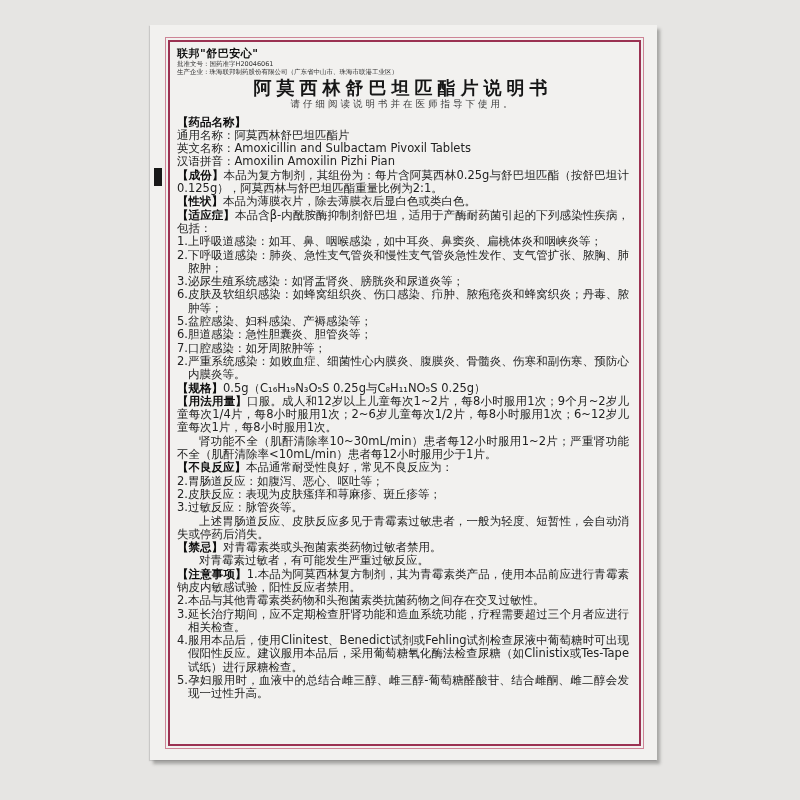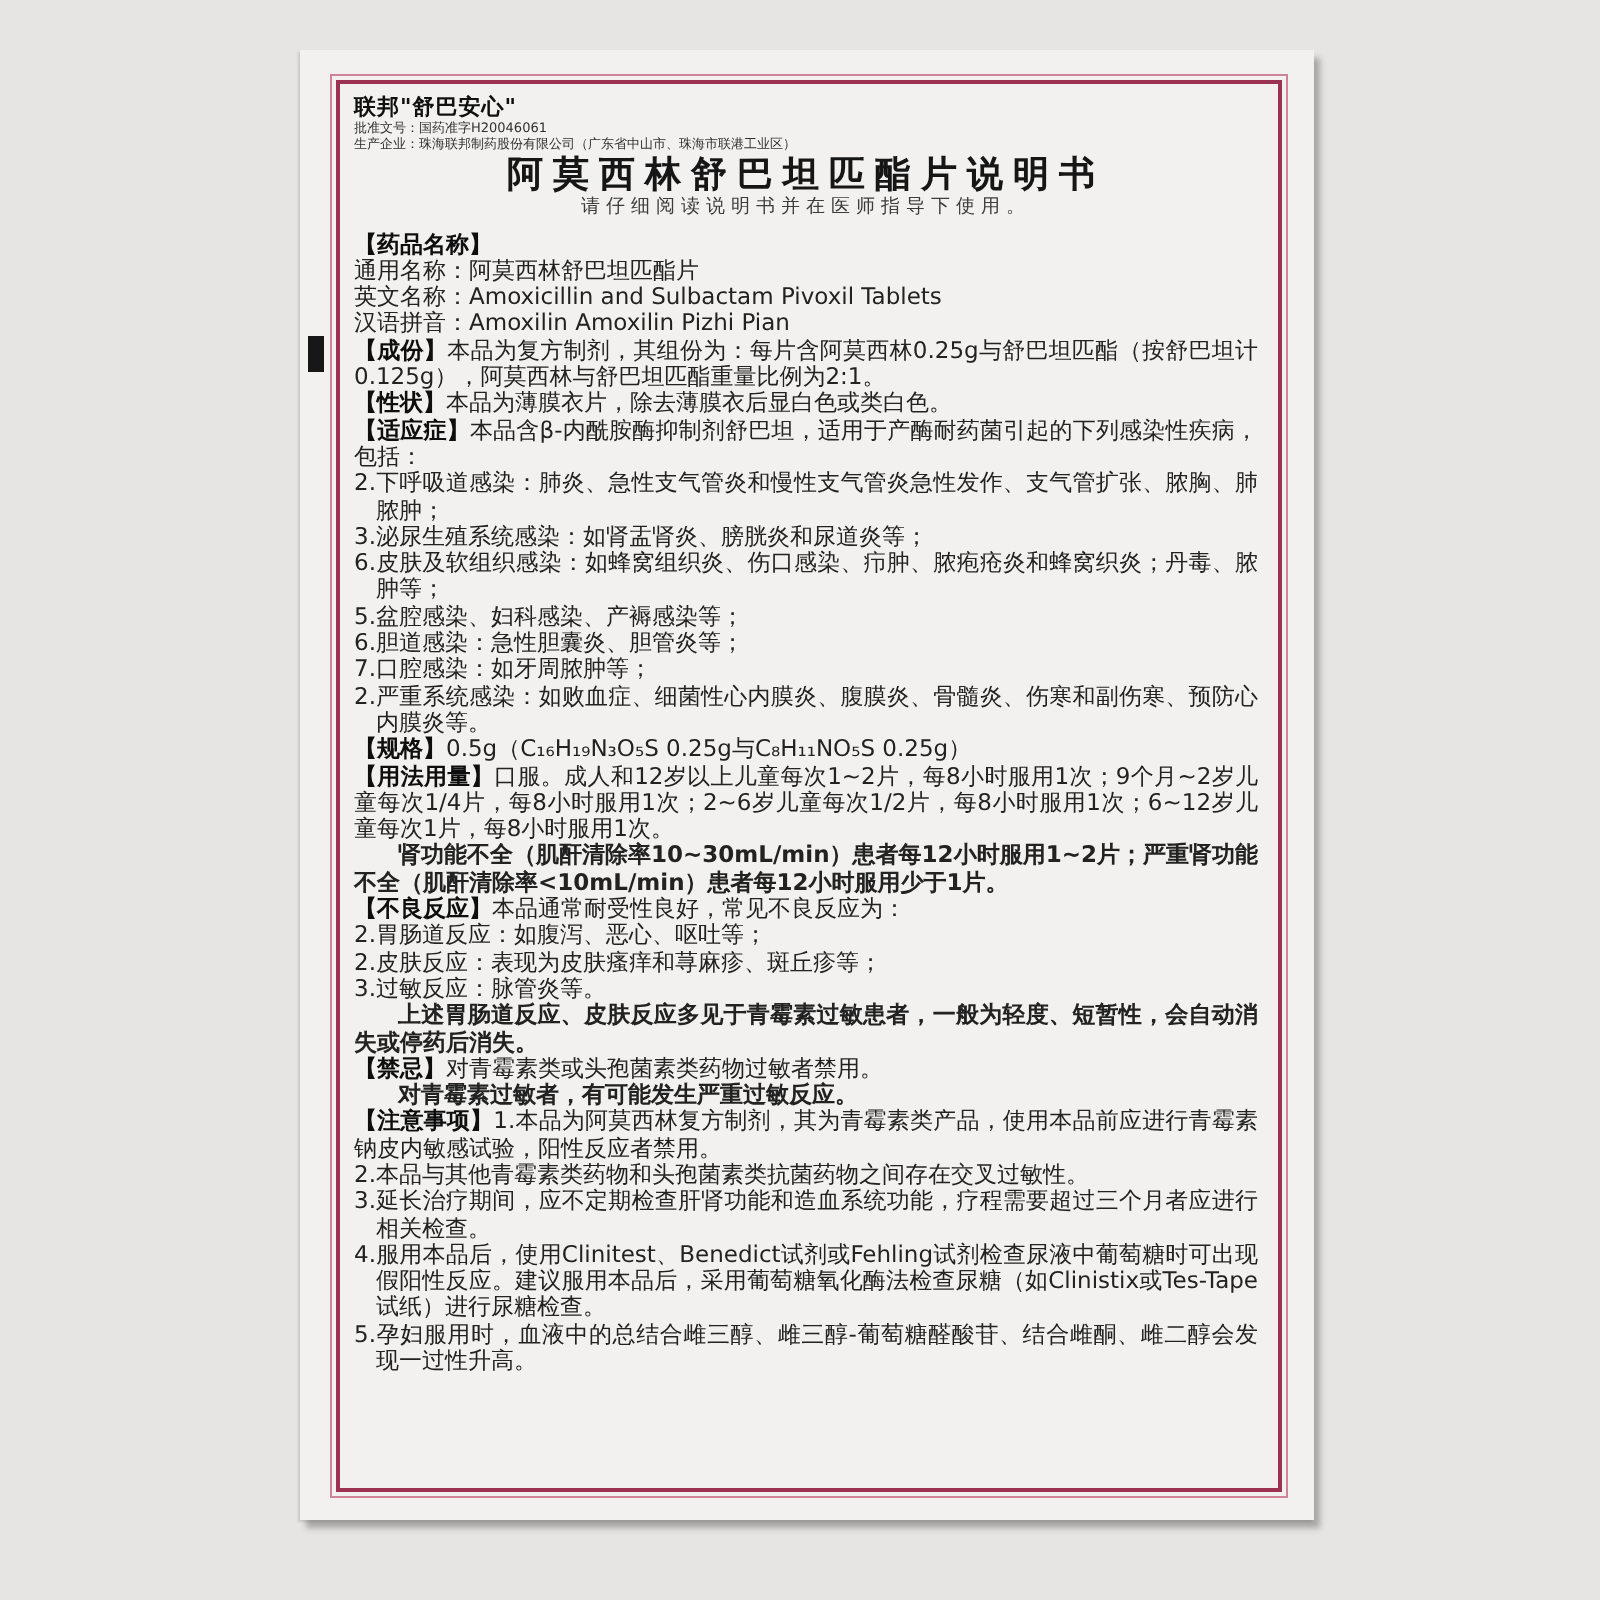--- a/index.html
+++ b/index.html
@@ -34,21 +34,21 @@
   }
   .brand   { font-size:11px; font-weight:bold; line-height:13px; color:#101010; letter-spacing:0.5px; }
   .binfo   { font-size:6.5px; line-height:8px; color:#303030; }
   .title   { text-align:center; font-size:18px; font-weight:bold; color:#161616;
              letter-spacing:5px; margin-top:5px; white-space:nowrap; }
   .subtitle{ text-align:center; font-size:9.5px; font-weight:normal; color:#3c3c3c;
              letter-spacing:3px; margin:3px 0 5px 0; }
   .para       { margin:0; }
   .para b     { color:#0e0e0e; }
   .para.li    { padding-left:11px; text-indent:-11px; }
-  .para.ind   { text-indent:22px;font-weight:bold; }
+  .para.ind   { text-indent:22px; }
 </style>
 </head>
 <body>
 
 <div class="paper">
   <div class="regmark"></div>
   <div class="frame">
     <div class="content">
       <div class="brand">联邦"舒巴安心"</div>
       <div class="binfo">批准文号：国药准字H20046061</div>
@@ -56,20 +56,21 @@
       <div class="title">阿莫西林舒巴坦匹酯片说明书</div>
       <div class="subtitle">请仔细阅读说明书并在医师指导下使用。</div>
       <div id="body-paragraphs">
           <div class="para p"><b>【药品名称】</b></div>
           <div class="para p">通用名称：阿莫西林舒巴坦匹酯片</div>
           <div class="para p">英文名称：Amoxicillin and Sulbactam Pivoxil Tablets</div>
           <div class="para p">汉语拼音：Amoxilin Amoxilin Pizhi Pian</div>
           <div class="para p"><b>【成份】</b>本品为复方制剂，其组份为：每片含阿莫西林0.25g与舒巴坦匹酯（按舒巴坦计0.125g），阿莫西林与舒巴坦匹酯重量比例为2:1。</div>
           <div class="para p"><b>【性状】</b>本品为薄膜衣片，除去薄膜衣后显白色或类白色。</div>
           <div class="para p"><b>【适应症】</b>本品含β-内酰胺酶抑制剂舒巴坦，适用于产酶耐药菌引起的下列感染性疾病，包括：</div>
+          <div class="para li">1.上呼吸道感染：如耳、鼻、咽喉感染，如中耳炎、鼻窦炎、扁桃体炎和咽峡炎等；</div>
           <div class="para li">2.下呼吸道感染：肺炎、急性支气管炎和慢性支气管炎急性发作、支气管扩张、脓胸、肺脓肿；</div>
           <div class="para li">3.泌尿生殖系统感染：如肾盂肾炎、膀胱炎和尿道炎等；</div>
           <div class="para li">6.皮肤及软组织感染：如蜂窝组织炎、伤口感染、疖肿、脓疱疮炎和蜂窝织炎；丹毒、脓肿等；</div>
           <div class="para li">5.盆腔感染、妇科感染、产褥感染等；</div>
           <div class="para li">6.胆道感染：急性胆囊炎、胆管炎等；</div>
           <div class="para li">7.口腔感染：如牙周脓肿等；</div>
           <div class="para li">2.严重系统感染：如败血症、细菌性心内膜炎、腹膜炎、骨髓炎、伤寒和副伤寒、预防心内膜炎等。</div>
           <div class="para p"><b>【规格】</b>0.5g（C₁₆H₁₉N₃O₅S 0.25g与C₈H₁₁NO₅S 0.25g）</div>
           <div class="para p"><b>【用法用量】</b>口服。成人和12岁以上儿童每次1~2片，每8小时服用1次；9个月~2岁儿童每次1/4片，每8小时服用1次；2~6岁儿童每次1/2片，每8小时服用1次；6~12岁儿童每次1片，每8小时服用1次。</div>
           <div class="para ind">肾功能不全（肌酐清除率10~30mL/min）患者每12小时服用1~2片；严重肾功能不全（肌酐清除率&lt;10mL/min）患者每12小时服用少于1片。</div>

